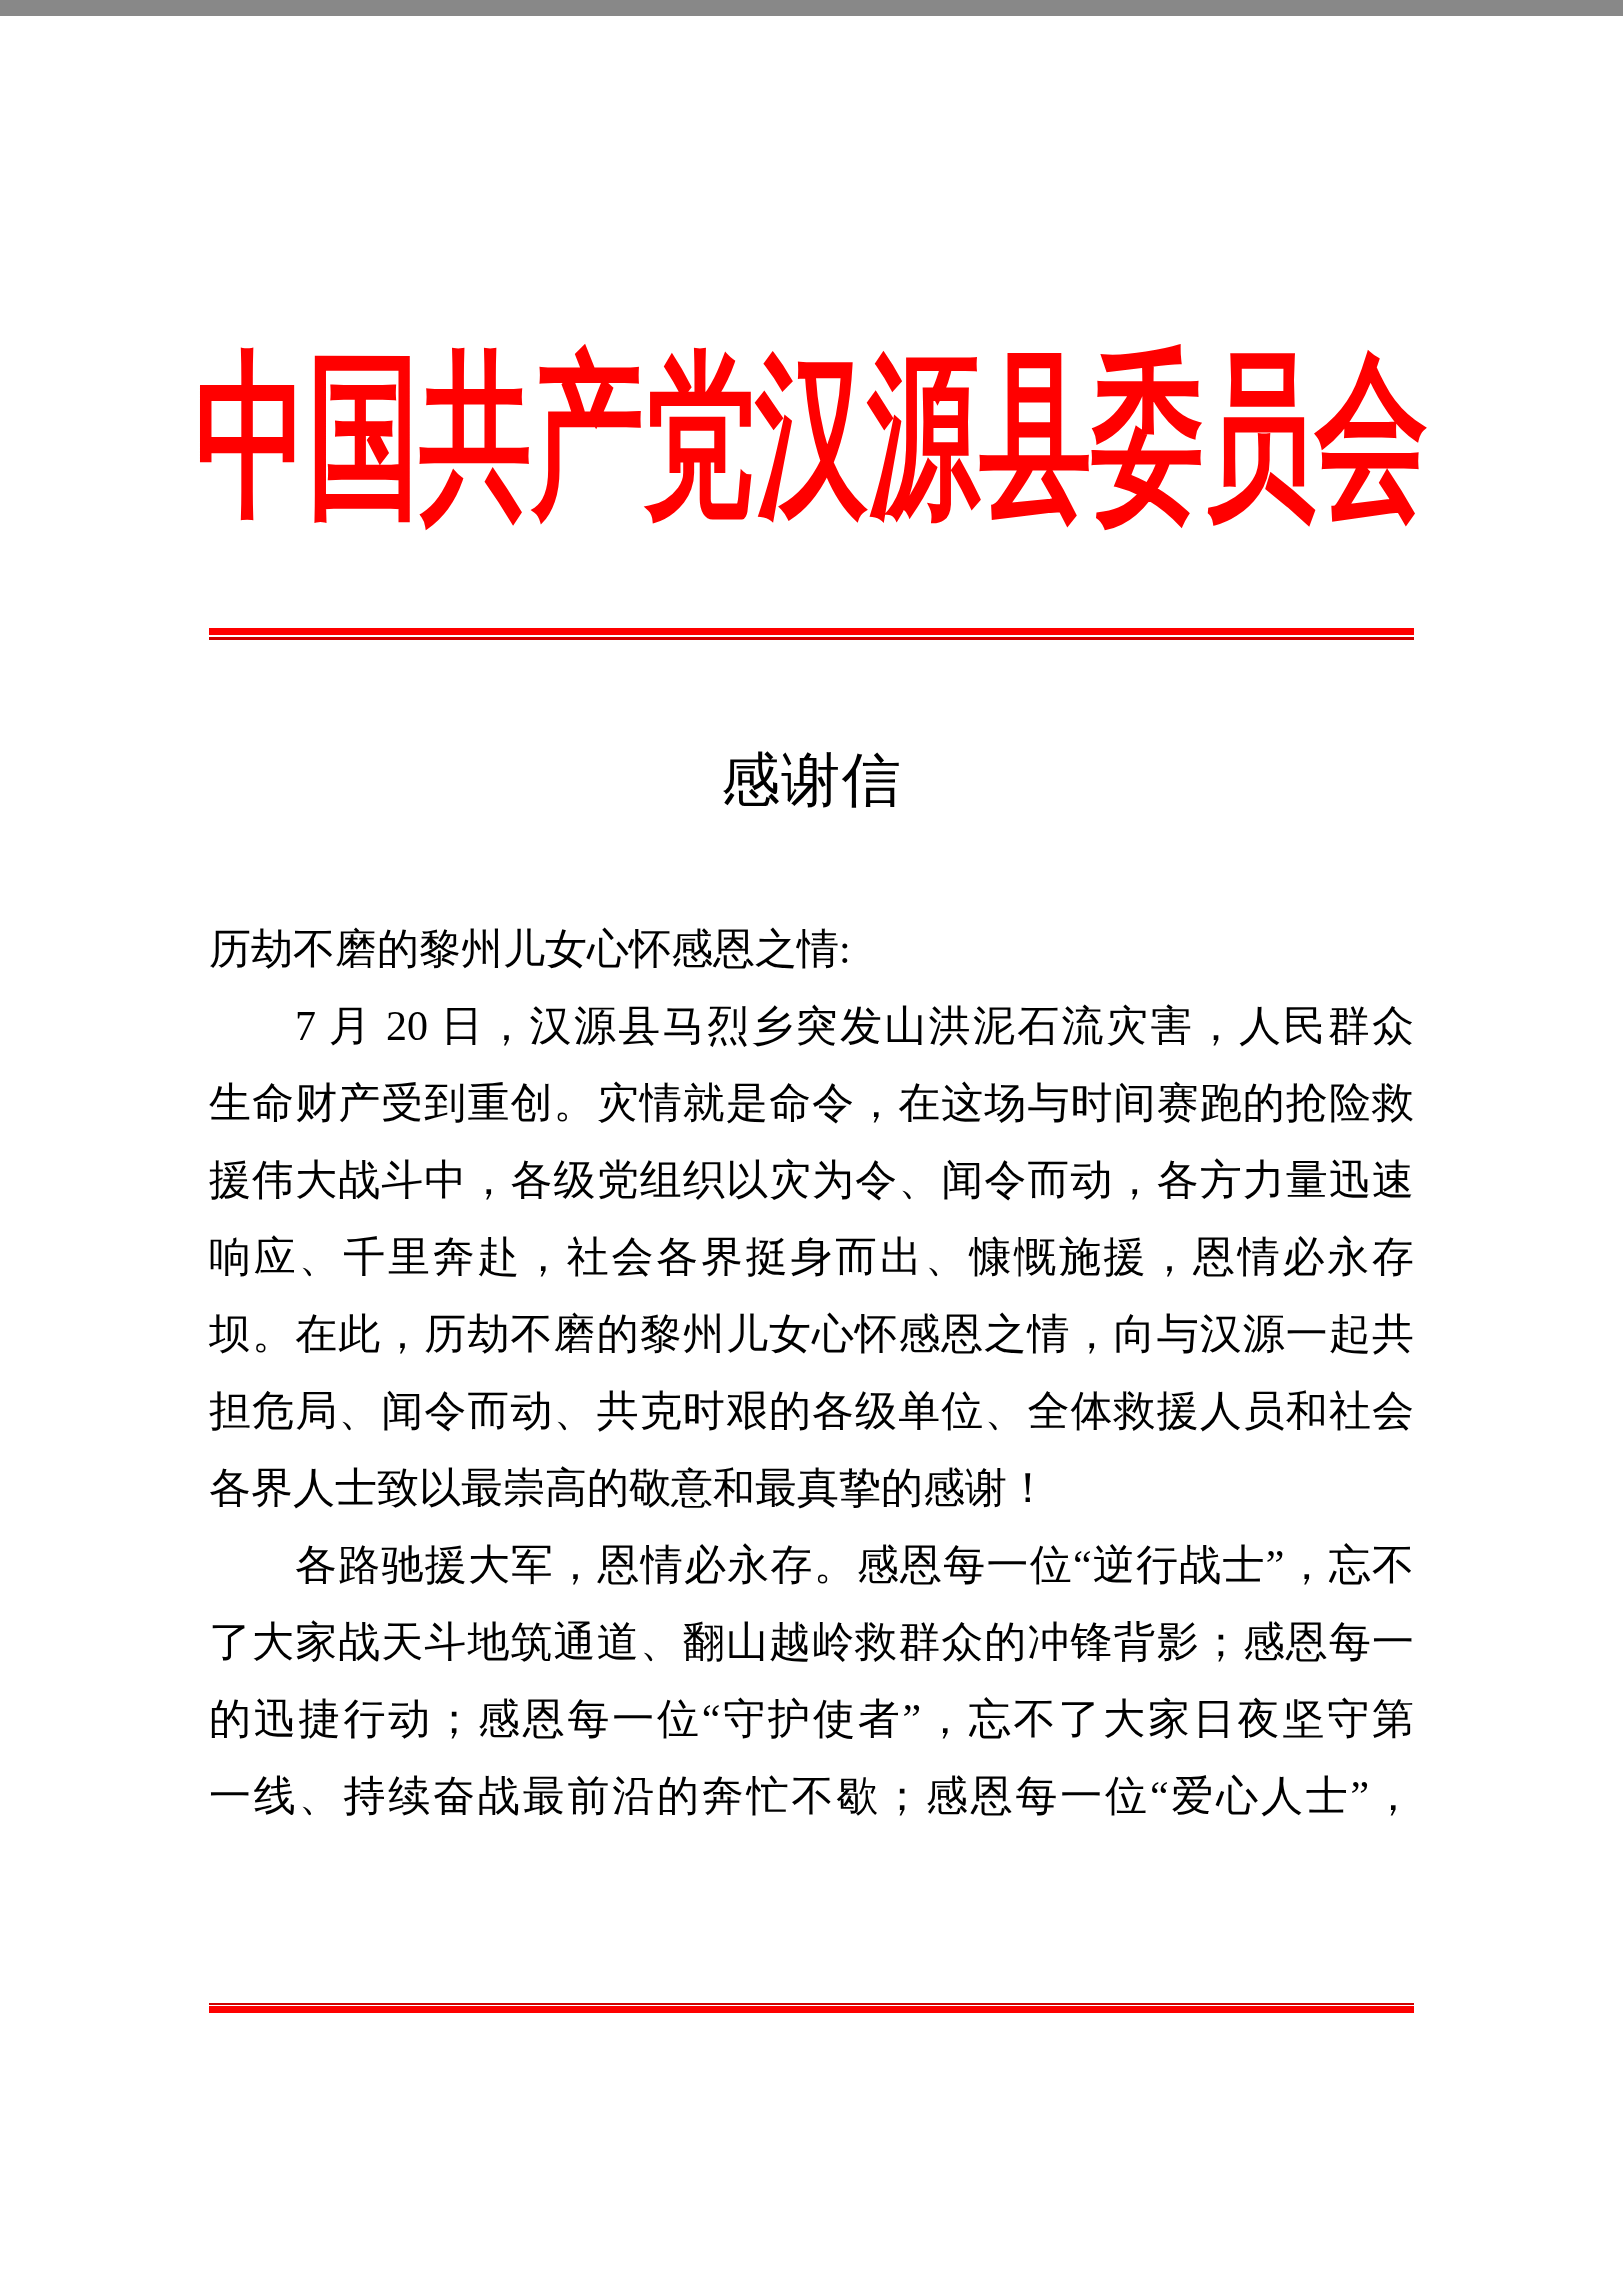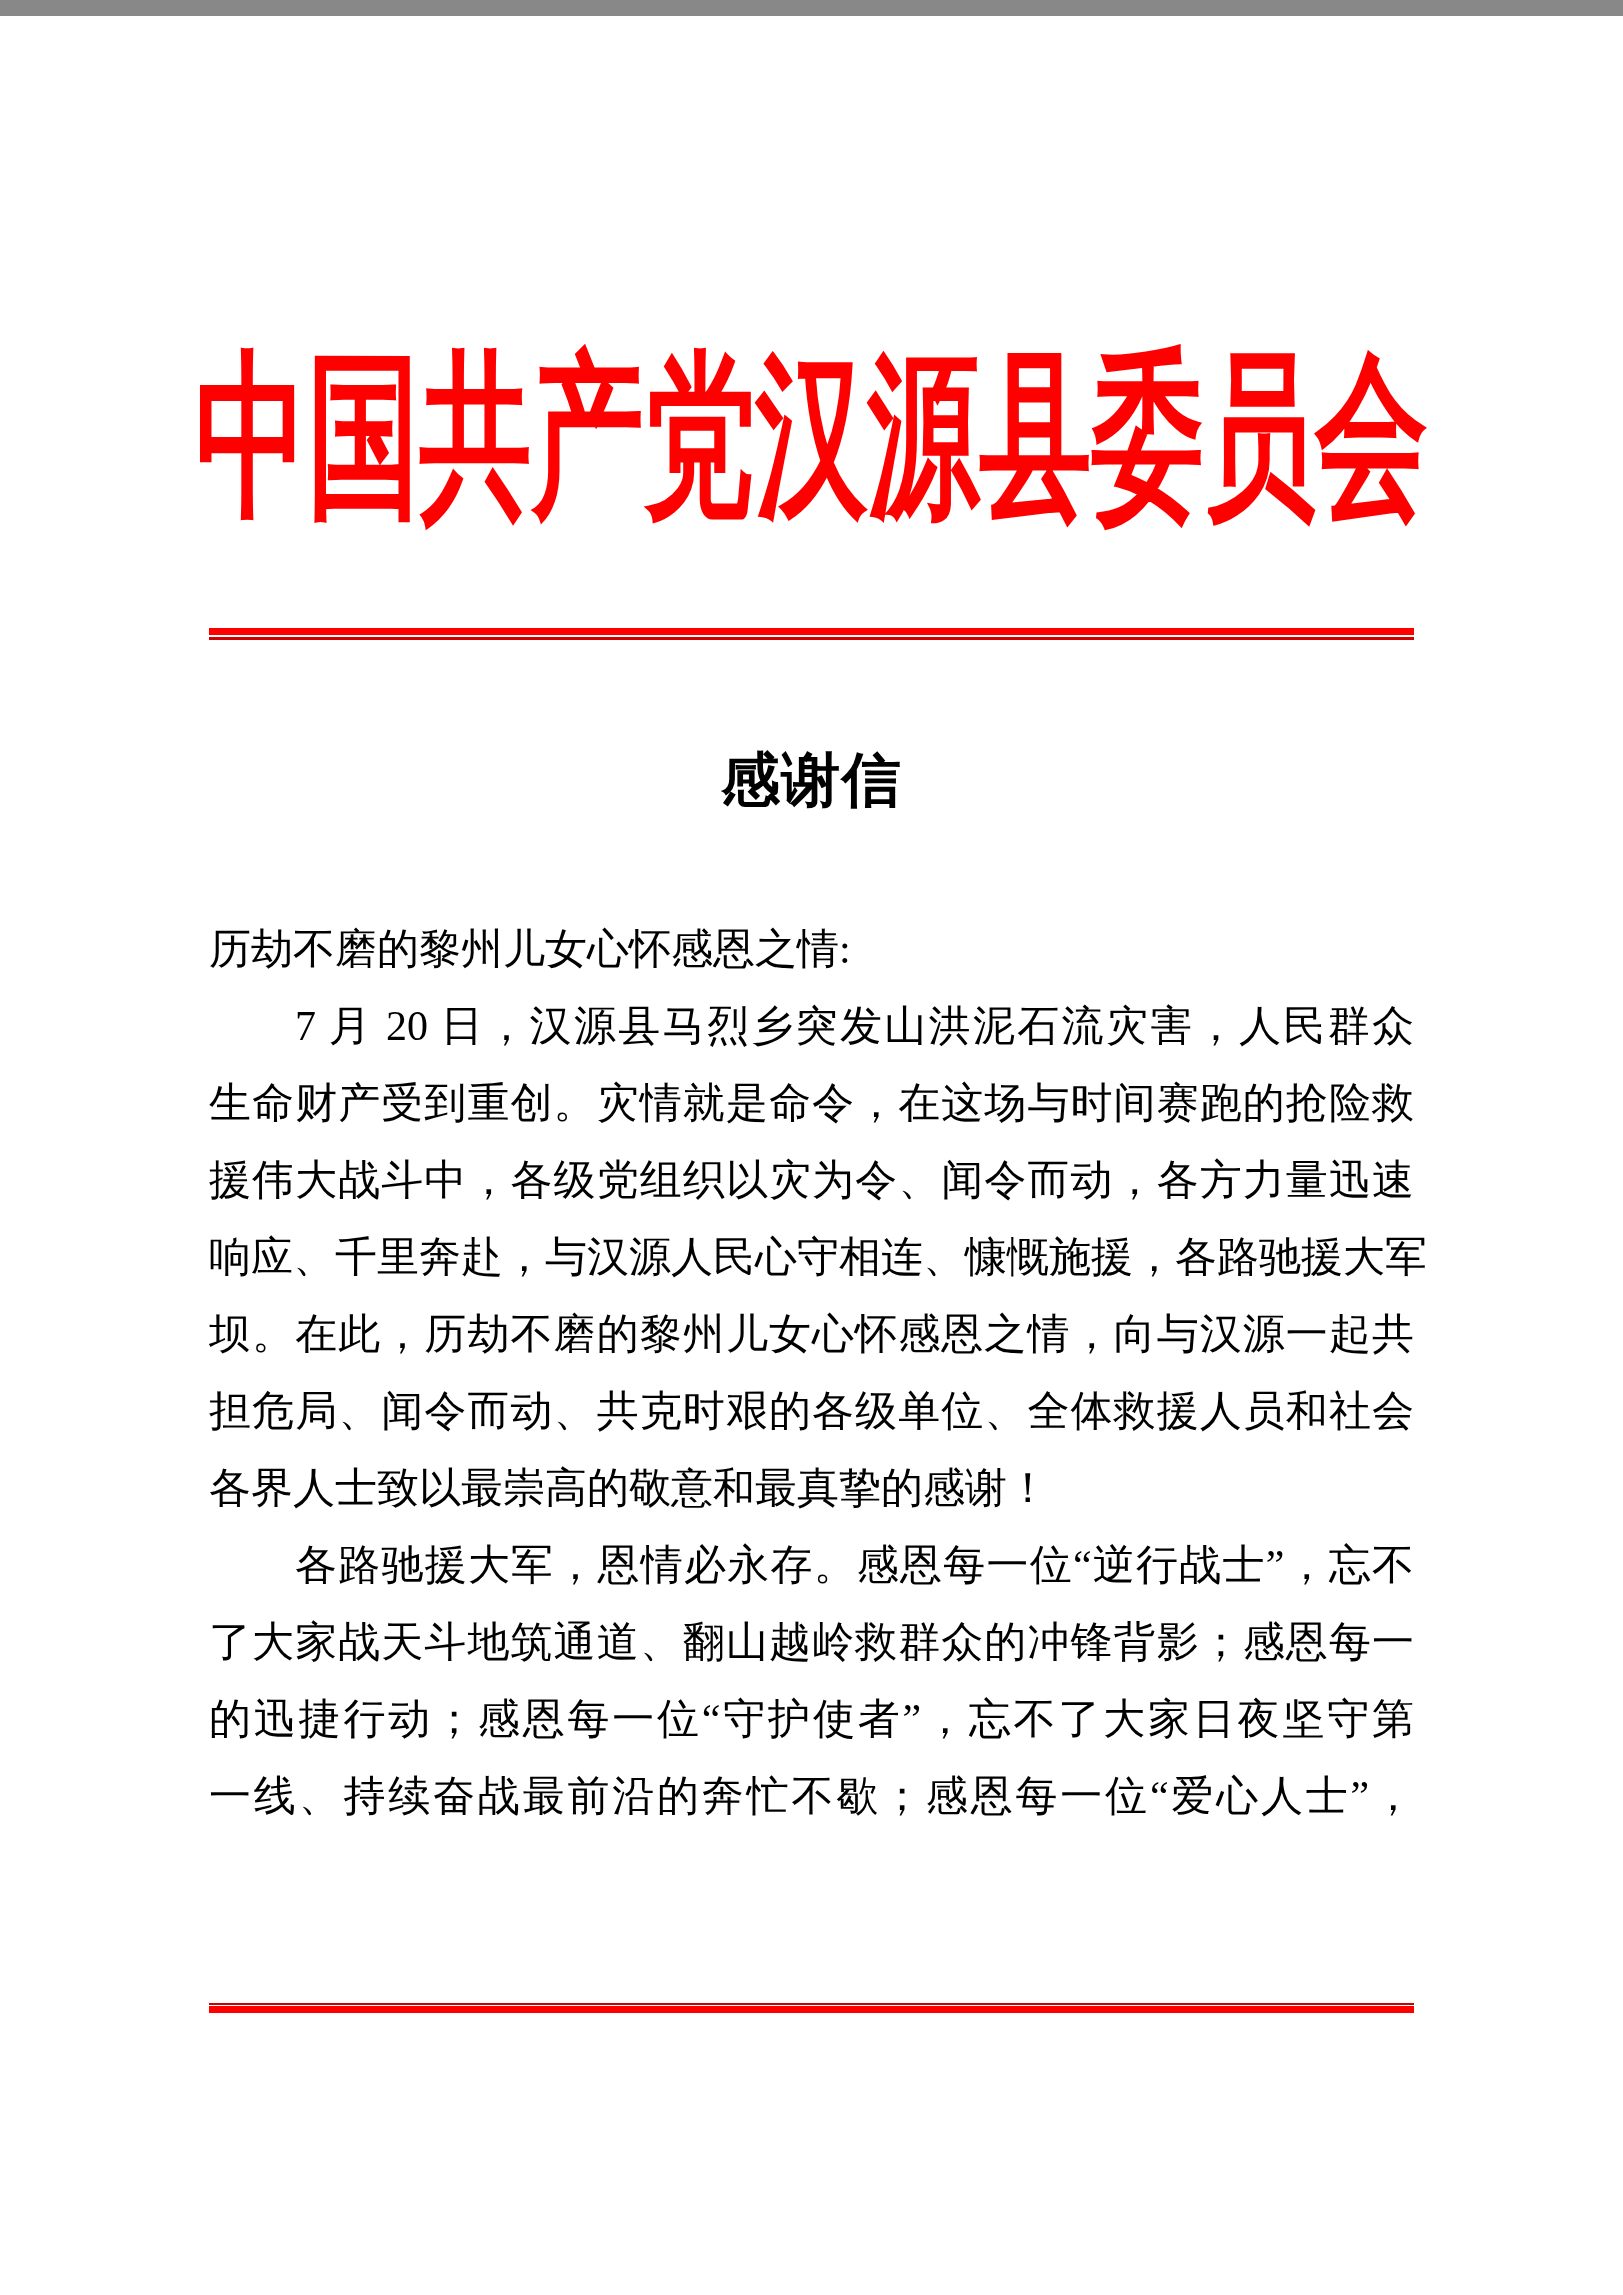--- a/index.html
+++ b/index.html
@@ -51,21 +51,21 @@
   .rule-footer-thick { top: 1990px; height: 7.2px; background: #FF0000; }
   
   .doc-title {
     position: absolute;
     left: 0;
     right: 0;
     top: 728px;
     height: 72px;
     text-align: center;
     font-size: 59px;
-    font-weight: bold;
+    font-weight: normal;
     line-height: 72px;
     letter-spacing: 1.3px;
   }
   
   .body-block {
     position: absolute;
     left: 209px;
     width: 1205px;
     top: 895px;
     font-size: 42px;
@@ -99,21 +99,21 @@
   <div class="rule rule-header-thick"></div>
   <div class="rule rule-header-thin"></div>
 
   <div class="doc-title">感谢信</div>
 
   <div class="body-block">
     <div class="line short">历劫不磨的黎州儿女心怀感恩之情:</div>
     <div class="line indent">7 月 20 日，汉源县马烈乡突发山洪泥石流灾害，人民群众</div>
     <div class="line">生命财产受到重创。灾情就是命令，在这场与时间赛跑的抢险救</div>
     <div class="line">援伟大战斗中，各级党组织以灾为令、闻令而动，各方力量迅速</div>
-    <div class="line">响应、千里奔赴，与汉源人民心守相连、慷慨施援，各路驰援大军</div>
+    <div class="line">响应、千里奔赴，社会各界挺身而出、慷慨施援，恩情必永存</div>
     <div class="line">坝。在此，历劫不磨的黎州儿女心怀感恩之情，向与汉源一起共</div>
     <div class="line">担危局、闻令而动、共克时艰的各级单位、全体救援人员和社会</div>
     <div class="line short">各界人士致以最崇高的敬意和最真挚的感谢！</div>
     <div class="line indent">各路驰援大军，恩情必永存。感恩每一位“逆行战士”，忘不</div>
     <div class="line">了大家战天斗地筑通道、翻山越岭救群众的冲锋背影；感恩每一</div>
     <div class="line">的迅捷行动；感恩每一位“守护使者”，忘不了大家日夜坚守第</div>
     <div class="line">一线、持续奋战最前沿的奔忙不歇；感恩每一位“爱心人士”，</div>
   </div>
 
   <div class="rule rule-footer-thin"></div>

